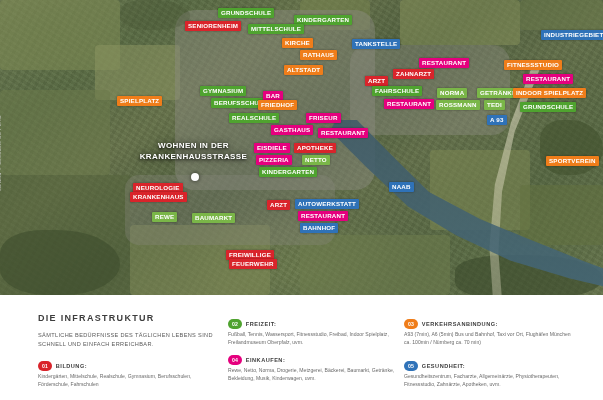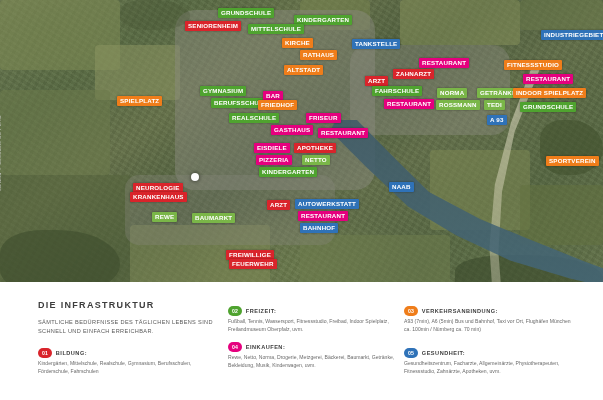--- a/index.html
+++ b/index.html
@@ -81,21 +81,21 @@
     font-size:8px; font-weight:bold; line-height:1.35;
     letter-spacing:.4px;
     text-shadow:0 1px 3px rgba(0,0,0,.85), 0 0 7px rgba(0,0,0,.65);
   }
   #callout-marker {
     position:absolute; left:191px; top:173px; width:8px; height:8px;
     border-radius:50%; background:#ffffff; box-shadow:0 0 4px rgba(0,0,0,.6);
   }
 
   
-  #panel { position:absolute; left:0; top:282px; width:603px; height:105px; background:#ffffff; }
+  #panel { position:absolute; left:0; top:295px; width:603px; height:105px; background:#ffffff; }
   #panel-title {
     position:absolute; left:38px; top:18px;
     font-size:9px; font-weight:bold; color:#3d3d3d; letter-spacing:1.3px;
   }
   #panel-sub {
     position:absolute; left:38px; top:36px; width:175px;
     font-size:5.6px; color:#5a5a5a; line-height:1.55; letter-spacing:.35px;
     text-transform:uppercase;
   }
   .legend-item { position:absolute; width:172px; }
@@ -195,20 +195,21 @@
         <div class="poi c-blue" style="left: 295px; top: 199px;">AUTOWERKSTATT</div>
         <div class="poi c-ltgreen" style="left: 152px; top: 212px;">REWE</div>
         <div class="poi c-ltgreen" style="left: 192px; top: 213px;">BAUMARKT</div>
         <div class="poi c-pink" style="left: 298px; top: 211px;">RESTAURANT</div>
         <div class="poi c-blue" style="left: 300px; top: 223px;">BAHNHOF</div>
         <div class="poi c-red" style="left: 226px; top: 250px;">FREIWILLIGE</div>
         <div class="poi c-red" style="left: 229px; top: 259px;">FEUERWEHR</div>
       </div>
 
     <div id="callout-marker"></div>
+    <div id="callout">WOHNEN IN DER KRANKENHAUSSTRASSE</div>
   </div>
 
   <div id="panel">
     <div id="panel-title">DIE INFRASTRUKTUR</div>
     <div id="panel-sub">SÄMTLICHE BEDÜRFNISSE DES TÄGLICHEN LEBENS SIND SCHNELL UND EINFACH ERREICHBAR.</div>
     <div id="legend-layer">
         <div class="legend-item" style="left: 38px; top: 66px;">
           <div class="legend-head">
             <span class="legend-badge b-red">01</span>
             <span class="legend-title">BILDUNG:</span>

